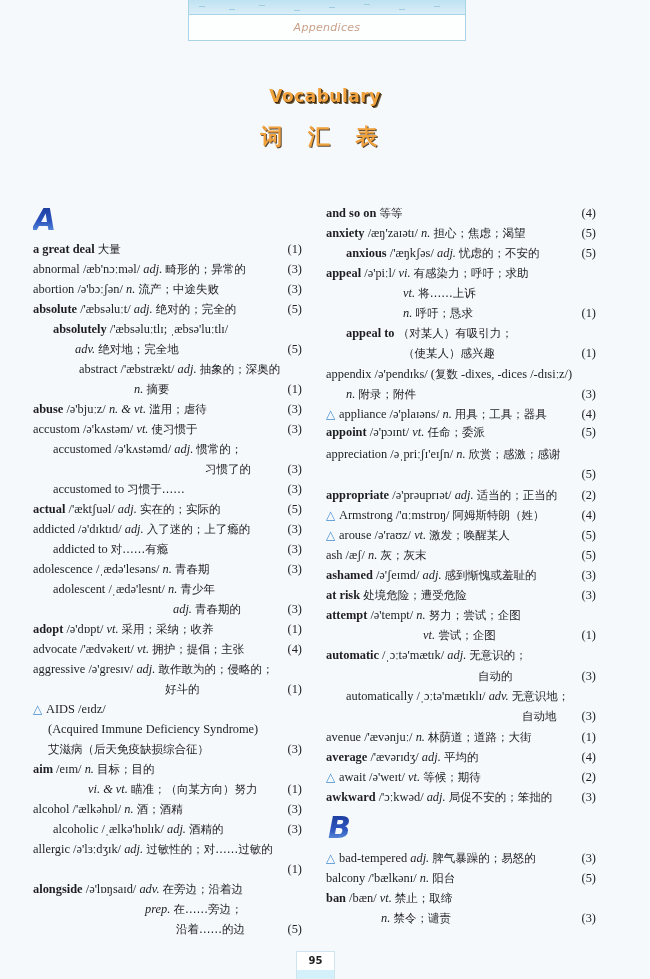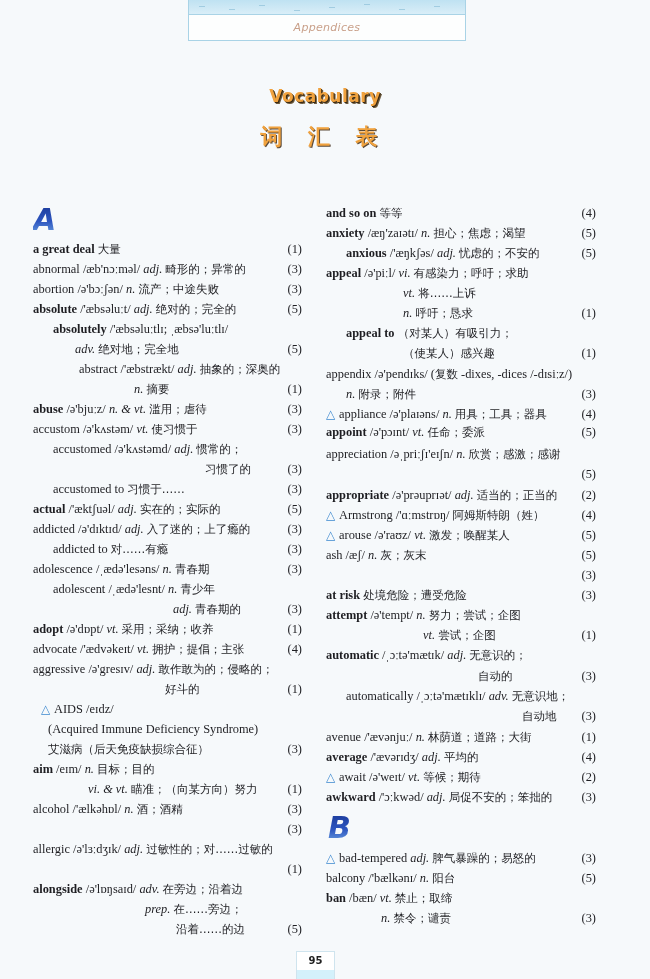--- a/index.html
+++ b/index.html
@@ -169,41 +169,42 @@
       <span class="num">(4)</span>
     </div>
     <div class="row line" style="top: 661px;">
       <span style="position: absolute; left: 0px;"><span>aggressive /ə'gresɪv/ </span><span class="i">adj. </span><span class="zh">敢作敢为的；侵略的；</span></span>
     </div>
     <div class="row line" style="top: 681px;">
       <span style="position: absolute; left: 132px;"><span class="zh">好斗的</span></span>
       <span class="num">(1)</span>
     </div>
     <div class="row line" style="top: 701px;">
-      <span style="position: absolute; left: 8px; text-align: right;"><span class="tri">△ </span><span>AIDS /eɪdz/</span></span>
+      <span style="position: absolute; left: 0px; text-align: right;"><span class="tri">△ </span><span>AIDS /eɪdz/</span></span>
     </div>
     <div class="row line" style="top: 721px;">
       <span style="position: absolute; left: 15px;"><span>(Acquired Immune Deficiency Syndrome)</span></span>
     </div>
     <div class="row line" style="top: 741px;">
       <span style="position: absolute; left: 15px;"><span class="zh">艾滋病（后天免疫缺损综合征）</span></span>
       <span class="num">(3)</span>
     </div>
     <div class="row line" style="top: 761px;">
       <span style="position: absolute; left: 0px;"><span class="b">aim </span><span>/eɪm/ </span><span class="i">n. </span><span class="zh">目标；目的</span></span>
     </div>
     <div class="row line" style="top: 781px;">
       <span style="position: absolute; left: 55px;"><span class="i">vi. &amp; vt. </span><span class="zh">瞄准；（向某方向）努力</span></span>
       <span class="num">(1)</span>
     </div>
     <div class="row line" style="top: 801px;">
       <span style="position: absolute; left: 0px;"><span>alcohol /'ælkəhɒl/ </span><span class="i">n. </span><span class="zh">酒；酒精</span></span>
       <span class="num">(3)</span>
     </div>
     <div class="row line" style="top: 821px;">
+      <span style="position: absolute; left: 20px;"><span>alcoholic /ˌælkə'hɒlɪk/ </span><span class="i">adj. </span><span class="zh">酒精的</span></span>
       <span class="num">(3)</span>
     </div>
     <div class="row line" style="top: 841px;">
       <span style="position: absolute; left: 0px;"><span>allergic /ə'lɜːdʒɪk/ </span><span class="i">adj. </span><span class="zh">过敏性的；对……过敏的</span></span>
     </div>
     <div class="row line" style="top: 861px;">
       <span style="position: absolute; left: 0px;"></span>
       <span class="num">(1)</span>
     </div>
     <div class="row line" style="top: 881px;">
@@ -281,20 +282,21 @@
     </div>
     <div class="row line" style="top: 527px;">
       <span style="position: absolute; left: 0px;"><span class="tri">△ </span><span>arouse /ə'raʊz/ </span><span class="i">vt. </span><span class="zh">激发；唤醒某人</span></span>
       <span class="num">(5)</span>
     </div>
     <div class="row line" style="top: 547px;">
       <span style="position: absolute; left: 0px;"><span>ash /æʃ/ </span><span class="i">n. </span><span class="zh">灰；灰末</span></span>
       <span class="num">(5)</span>
     </div>
     <div class="row line" style="top: 567px;">
+      <span style="position: absolute; left: 0px;"><span class="b">ashamed </span><span>/ə'ʃeɪmd/ </span><span class="i">adj. </span><span class="zh">感到惭愧或羞耻的</span></span>
       <span class="num">(3)</span>
     </div>
     <div class="row line" style="top: 587px;">
       <span style="position: absolute; left: 0px;"><span class="b">at risk </span><span class="zh">处境危险；遭受危险</span></span>
       <span class="num">(3)</span>
     </div>
     <div class="row line" style="top: 607px;">
       <span style="position: absolute; left: 0px;"><span class="b">attempt </span><span>/ə'tempt/ </span><span class="i">n. </span><span class="zh">努力；尝试；企图</span></span>
     </div>
     <div class="row line" style="top: 627px;">

